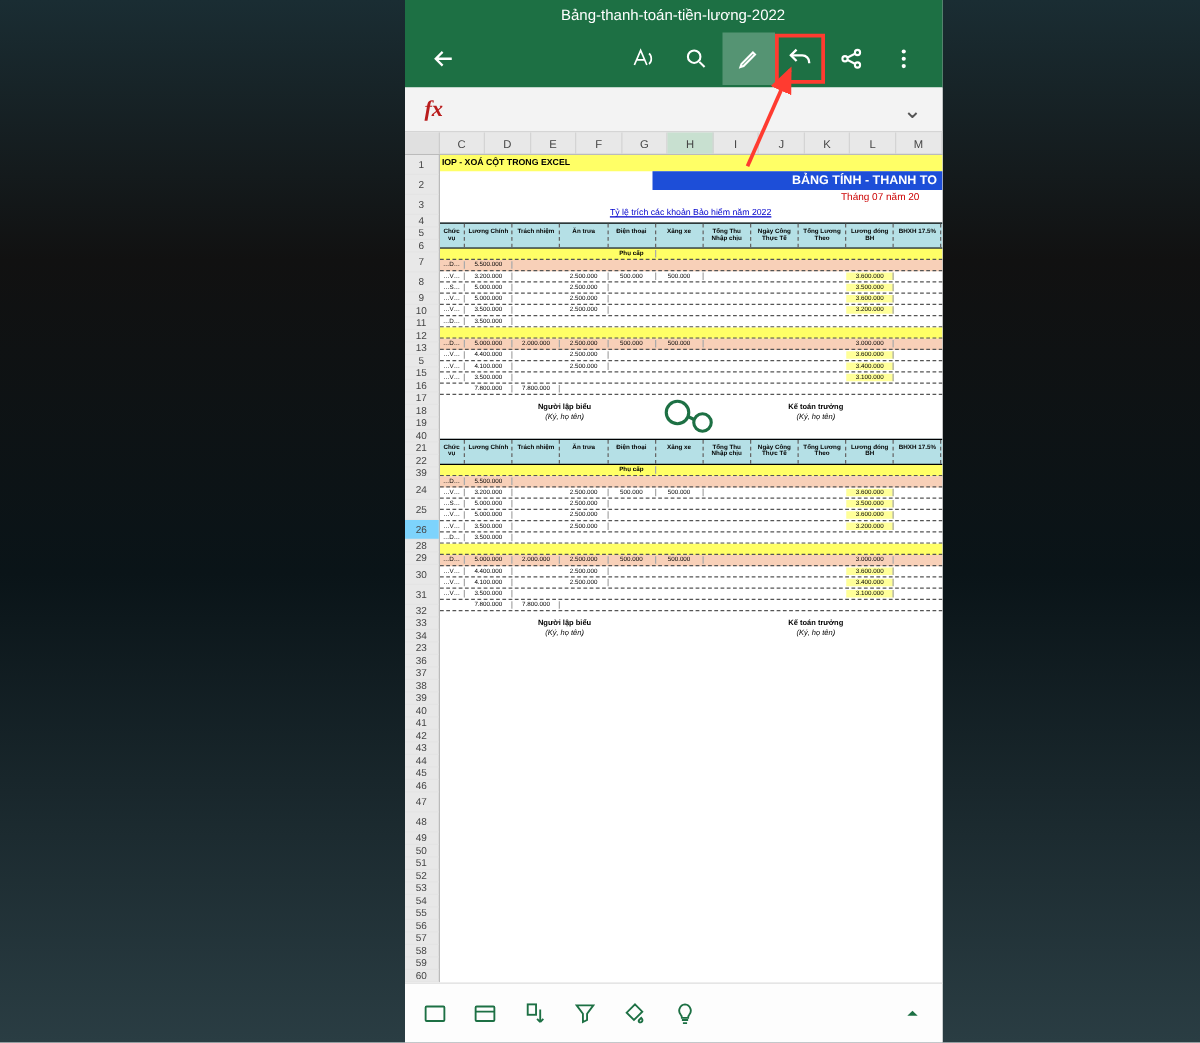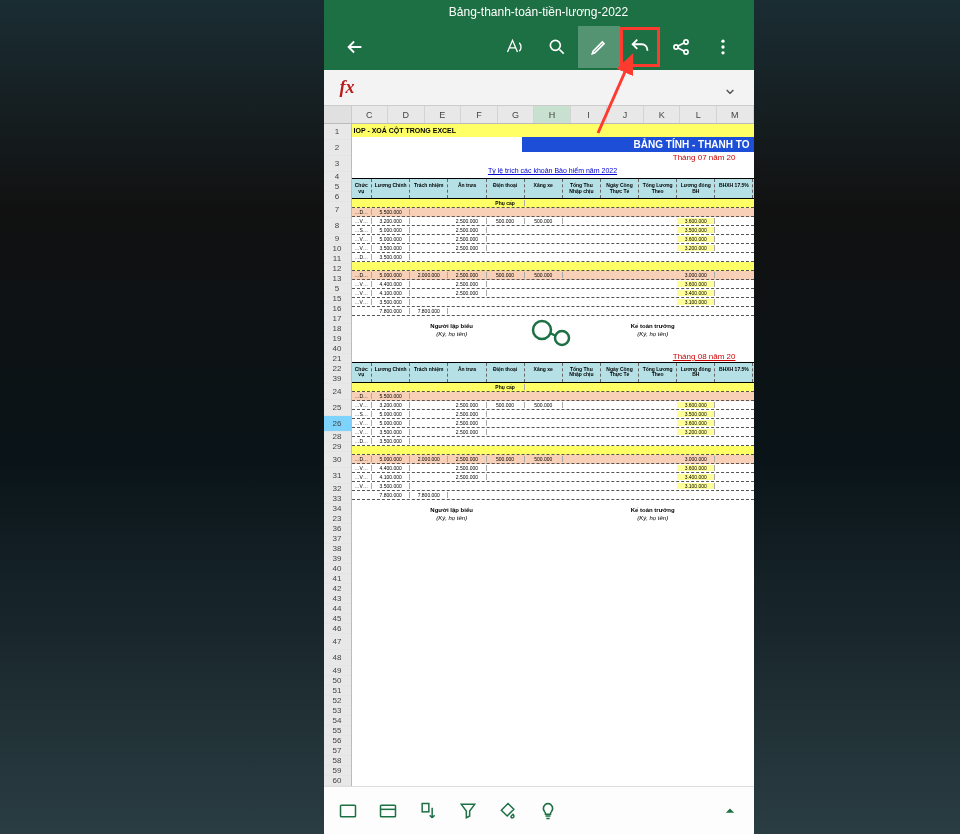--- a/index.html
+++ b/index.html
@@ -525,21 +525,20 @@
           <circle cx="14" cy="12" r="9" fill="none" stroke="#1d7044" stroke-width="2.5"></circle>
           <circle cx="34" cy="20" r="7" fill="none" stroke="#1d7044" stroke-width="2.5"></circle>
           <line x1="22" y1="15" x2="28" y2="18" stroke="#1d7044" stroke-width="2.5"></line>
         </svg>
         <div class="sig-block">
           <div class="bold">Kế toán trưởng</div>
           <div class="ital">(Ký, họ tên)</div>
         </div>
       </div>
 
-      <div class="month-label" style="text-decoration:underline">Tháng 08 năm 20</div>
 
       <div class="tbl-head">
         <div class="th">Chức vụ</div>
         <div class="th">Lương Chính</div>
         <div class="th">Trách nhiệm</div>
         <div class="th">Ăn trưa</div>
         <div class="th">Điện thoại</div>
         <div class="th">Xăng xe</div>
         <div class="th">Tổng Thu Nhập chịu</div>
         <div class="th">Ngày Công Thực Tế</div>

